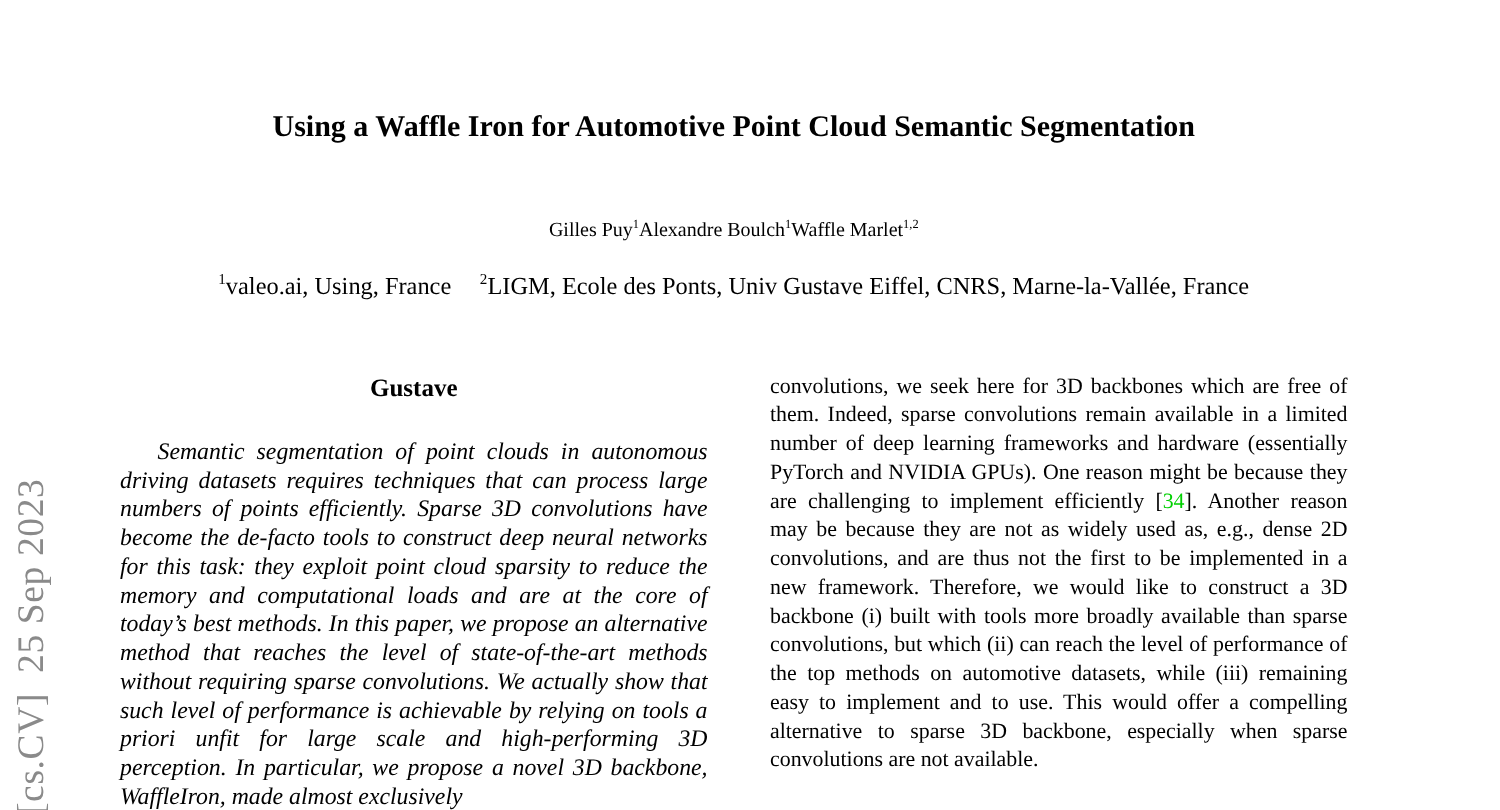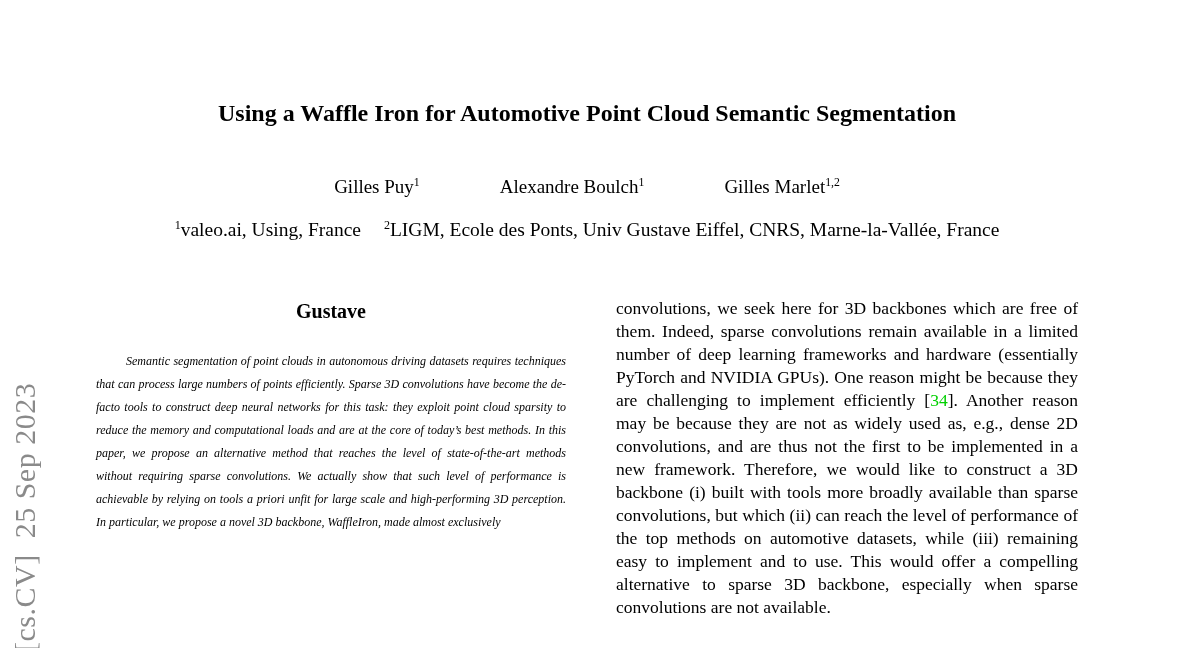--- a/index.html
+++ b/index.html
@@ -16,36 +16,35 @@
     left: 8px;
     top: 652px;
     transform: rotate(-90deg);
     transform-origin: 0 0;
     font-size: 30px;
     white-space: pre;
     letter-spacing: 0.5px;
   }
   .paper-title {
     position: absolute;
-    top: 100px;
+    top: 89px;
     left: 0;
     width: 1174px;
     text-align: center;
     font-size: 24px;
     font-weight: bold;
   }
   .authors-row {
     position: absolute;
     top: 176px;
     left: 0;
     width: 1174px;
     display: flex;
     justify-content: center;
-    gap: 80px;
-    font-size: 19px;
+    font-size: 16px;
   }
   .affiliations-row {
     position: absolute;
     top: 219px;
     left: 0;
     width: 1174px;
     text-align: center;
     font-size: 19.5px;
   }
   .affiliation + .affiliation { margin-left: 18px; margin-top: 27px; }
@@ -61,21 +60,21 @@
     width: 470px;
   }
   .abstract-heading {
     text-align: center;
     font-size: 20px;
     font-weight: bold;
     line-height: 22px;
     margin-bottom: 28px;
   }
   .abstract-text {
-    font-size: 12px;
+    font-size: 19px;
     line-height: 23px;
     font-style: italic;
     text-align: justify;
     text-indent: 30px;
   }
   .col-right {
     position: absolute;
     left: 616px;
     top: 297px;
     width: 462px;
@@ -88,21 +87,21 @@
 </head>
 <body>
 
 <div class="arxiv-stamp" style="color: rgb(138, 138, 138);">[cs.CV]  25 Sep 2023</div>
 
 <h1 class="paper-title">Using a Waffle Iron for Automotive Point Cloud Semantic Segmentation</h1>
 
 <div class="authors-row">
   <span class="author"><span>Gilles Puy</span><sup class="ssup">1</sup></span>
   <span class="author"><span>Alexandre Boulch</span><sup class="ssup">1</sup></span>
-  <span class="author"><span>Gilles Marlet</span><sup class="ssup">1,2</sup></span>
+  <span class="author"><span>Waffle Marlet</span><sup class="ssup">1,2</sup></span>
 </div>
 
 <div class="affiliations-row">
   <span class="affiliation"><sup class="ssup">1</sup><span>valeo.ai, Using, France</span></span>
   <span class="affiliation"><sup class="ssup">2</sup><span>LIGM, Ecole des Ponts, Univ Gustave Eiffel, CNRS, Marne-la-Vallée, France</span></span>
 </div>
 
 <div class="col-left">
   <div class="abstract-heading">Gustave</div>
   <p class="abstract-text">Semantic segmentation of point clouds in autonomous driving datasets requires techniques that can process large numbers of points efficiently. Sparse 3D convolutions have become the de-facto tools to construct deep neural networks for this task: they exploit point cloud sparsity to reduce the memory and computational loads and are at the core of today’s best methods. In this paper, we propose an alternative method that reaches the level of state-of-the-art methods without requiring sparse convolutions. We actually show that such level of performance is achievable by relying on tools a priori unfit for large scale and high-performing 3D perception. In particular, we propose a novel 3D backbone, WaffleIron, made almost exclusively</p>

